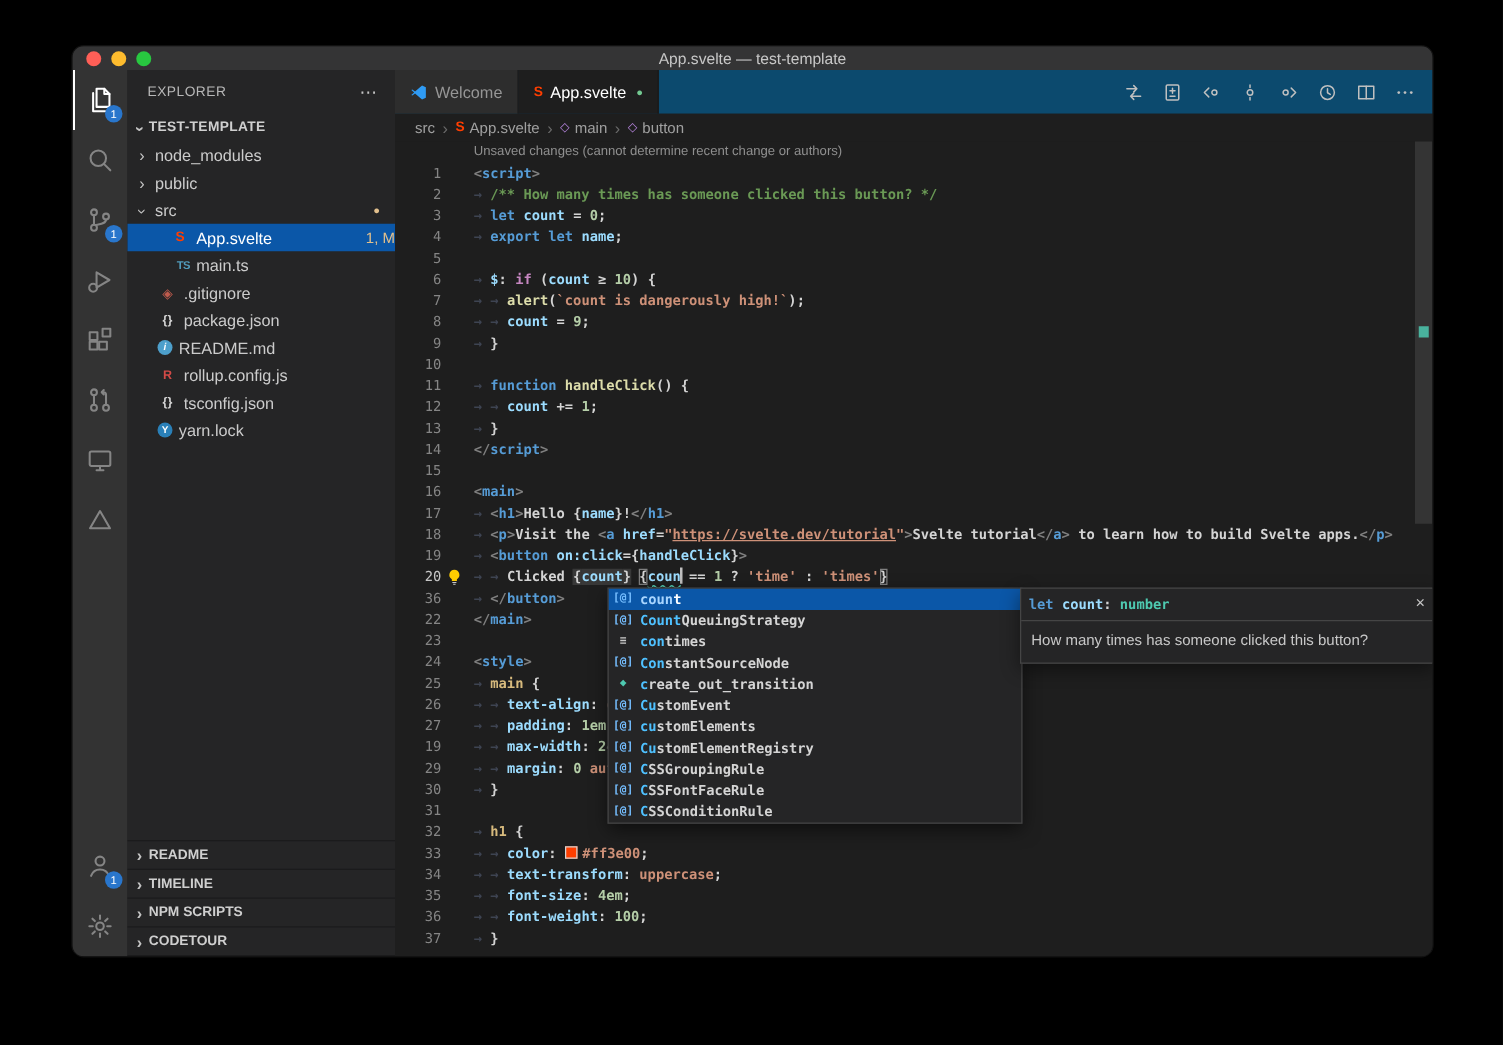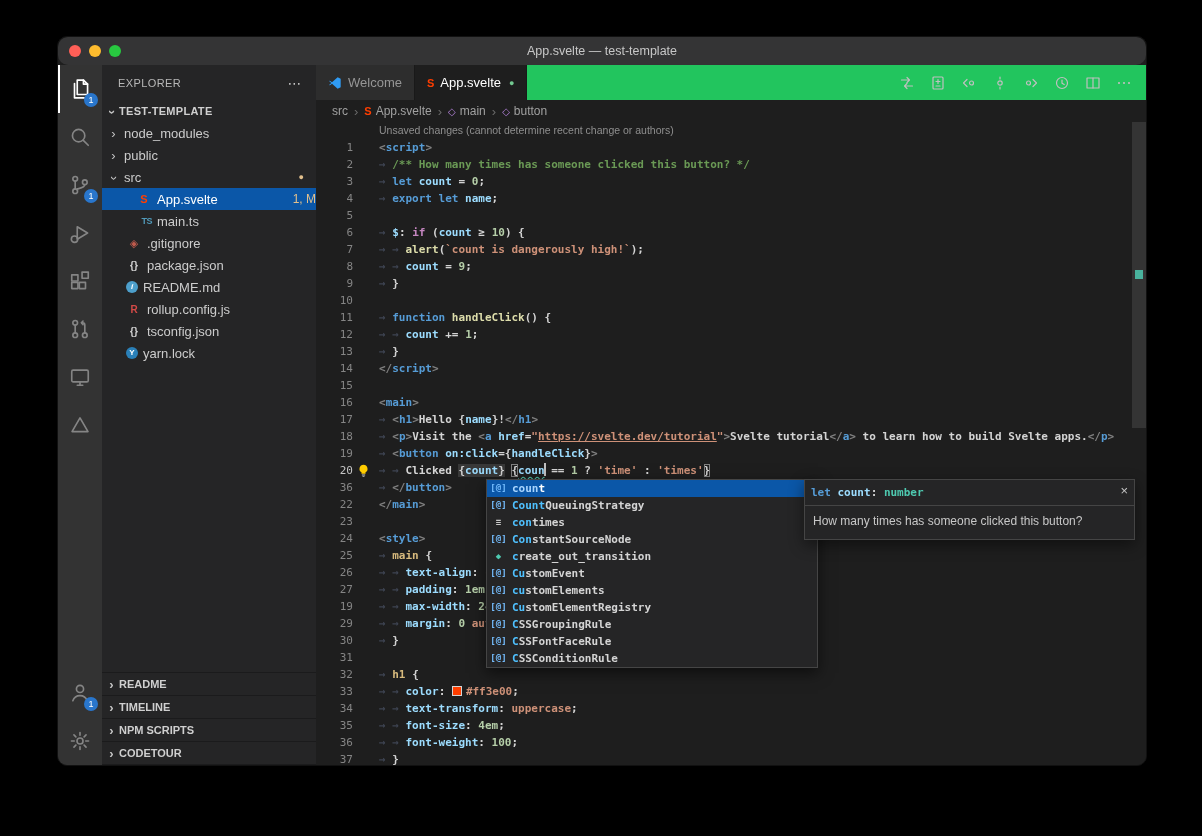--- a/index.html
+++ b/index.html
@@ -2,21 +2,21 @@
 <html><head>
 <meta charset="utf-8">
 <style>
   html,body{margin:0;padding:0;background:#000;}
   body{width:1202px;height:836px;position:relative;overflow:hidden;
        font-family:"Liberation Sans","DejaVu Sans",sans-serif;}
   .window{position:absolute;left:57px;top:36px;width:1088px;height:728px;background:#1e1e1e;
           border-radius:10px;overflow:hidden;box-shadow:0 22px 70px rgba(0,0,0,.7);
           display:flex;flex-direction:column;border:1px solid #111;}
   
-  .titlebar{height:28px;background:#343435;display:flex;align-items:center;position:relative;flex:0 0 auto;border-radius:10px;}
+  .titlebar{height:19px;background:#343435;display:flex;align-items:center;position:relative;flex:0 0 auto;}
   .lights{position:absolute;left:11px;display:flex;gap:8px;}
   .light{width:12px;height:12px;border-radius:50%;}
   .l-close{background:#ff5f57}.l-min{background:#febc2e}.l-max{background:#28c840}
   .title{flex:1;text-align:center;font-size:12.5px;color:#c7c7c7;}
   .body{flex:1;display:flex;min-height:0;}
   
   .activitybar{width:44px;background:#333333;display:flex;flex-direction:column;flex:0 0 auto;}
   .ab-item{width:44px;height:48px;display:flex;align-items:center;justify-content:center;
            position:relative;color:#858585;cursor:pointer;}
   .ab-item.active{color:#ffffff;box-shadow:inset 2px 0 0 #ffffff;}
@@ -50,21 +50,21 @@
   .fic-yarn{background:#2a80b8;}
   .tlabel{overflow:hidden;text-overflow:ellipsis;}
   .grow{flex:1;}
   .tbadge{color:#e2c08d;font-size:12px;margin-right:0;flex:0 0 auto;}
   .tdot{color:#e2c08d;font-size:9px;margin-right:12px;flex:0 0 auto;}
   .panels{margin-top:auto;flex:0 0 auto;border-top:1px solid #1b1b1c;}
   .panel-head{height:22px;display:flex;align-items:center;gap:2px;font-weight:700;font-size:11px;
               padding-left:4px;color:#cfcfcf;cursor:pointer;border-bottom:1px solid #1b1b1c;}
   
   .main{flex:1;display:flex;flex-direction:column;min-width:0;background:#1e1e1e;}
-  .tabbar{height:35px;background:#22c55e;display:flex;align-items:stretch;flex:0 0 auto;}
+  .tabbar{height:35px;background:#0c4a6e;display:flex;align-items:stretch;flex:0 0 auto;}
   .tabs{display:flex;}
   .tab{display:flex;align-items:center;gap:6px;padding:0 12px;font-size:13px;color:#969696;
        background:#2d2d2d;border-right:1px solid #191919;cursor:pointer;white-space:nowrap;}
   .tab.active{background:#1e1e1e;color:#ffffff;}
   .tab .dirty{color:#73c991;font-size:9px;margin-left:2px;}
   .tab-ic-s{color:#ff3e00;font-weight:700;font-size:11px;}
   .tab-actions{margin-left:auto;display:flex;align-items:center;gap:15px;padding-right:14px;color:#c0c0c0;}
   .tab-actions .act{cursor:pointer;display:flex;}
   .breadcrumbs{height:22px;display:flex;align-items:center;gap:6px;padding-left:16px;font-size:12px;
                color:#a0a0a0;flex:0 0 auto;background:#1e1e1e;}
@@ -97,21 +97,21 @@
   
   .suggest{position:absolute;left:170px;top:357px;width:330px;background:#252526;
            border:1px solid #454545;box-shadow:0 5px 14px rgba(0,0,0,.55);z-index:6;}
   .s-row{height:17px;display:flex;align-items:center;gap:5px;padding:0 3px;color:#d4d4d4;
          white-space:nowrap;cursor:pointer;}
   .s-row.selected{background:#0b57a8;color:#ffffff;}
   .s-ic{width:17px;text-align:center;font-size:9px;flex:0 0 auto;font-weight:700;}
   .si-var{color:#75beff}.si-kw{color:#c8c8c8}.si-fn{color:#4ec9b0}
   .s-match{color:#4fc1ff;}
   .s-row.selected .s-match{color:#a8d5ff;}
-  .detail{position:absolute;left:488px;top:357px;width:329px;background:#252526;
+  .detail{position:absolute;left:500px;top:357px;width:329px;background:#252526;
           border:1px solid #454545;z-index:6;box-shadow:0 5px 14px rgba(0,0,0,.45);}
   .d-head{display:flex;align-items:flex-start;padding:4px 6px;min-height:16px;}
   .d-close{margin-left:auto;color:#c5c5c5;font-size:13px;cursor:pointer;line-height:13px;
            font-family:"Liberation Sans",sans-serif;font-weight:400;}
   .d-doc{border-top:1px solid #454545;padding:7px 8px 9px 8px;font-size:12px;color:#c8c8c8;
          font-family:"Liberation Sans","DejaVu Sans",sans-serif;font-weight:400;}
   
   .vscroll{position:absolute;right:0;top:0;width:14px;height:100%;z-index:3;}
   .thumb{position:absolute;top:0;right:0;width:14px;height:306px;background:rgba(121,121,121,.25);}
   .ovr{position:absolute;right:3px;top:148px;width:8px;height:9px;background:#4ec9b0;opacity:.85;}

